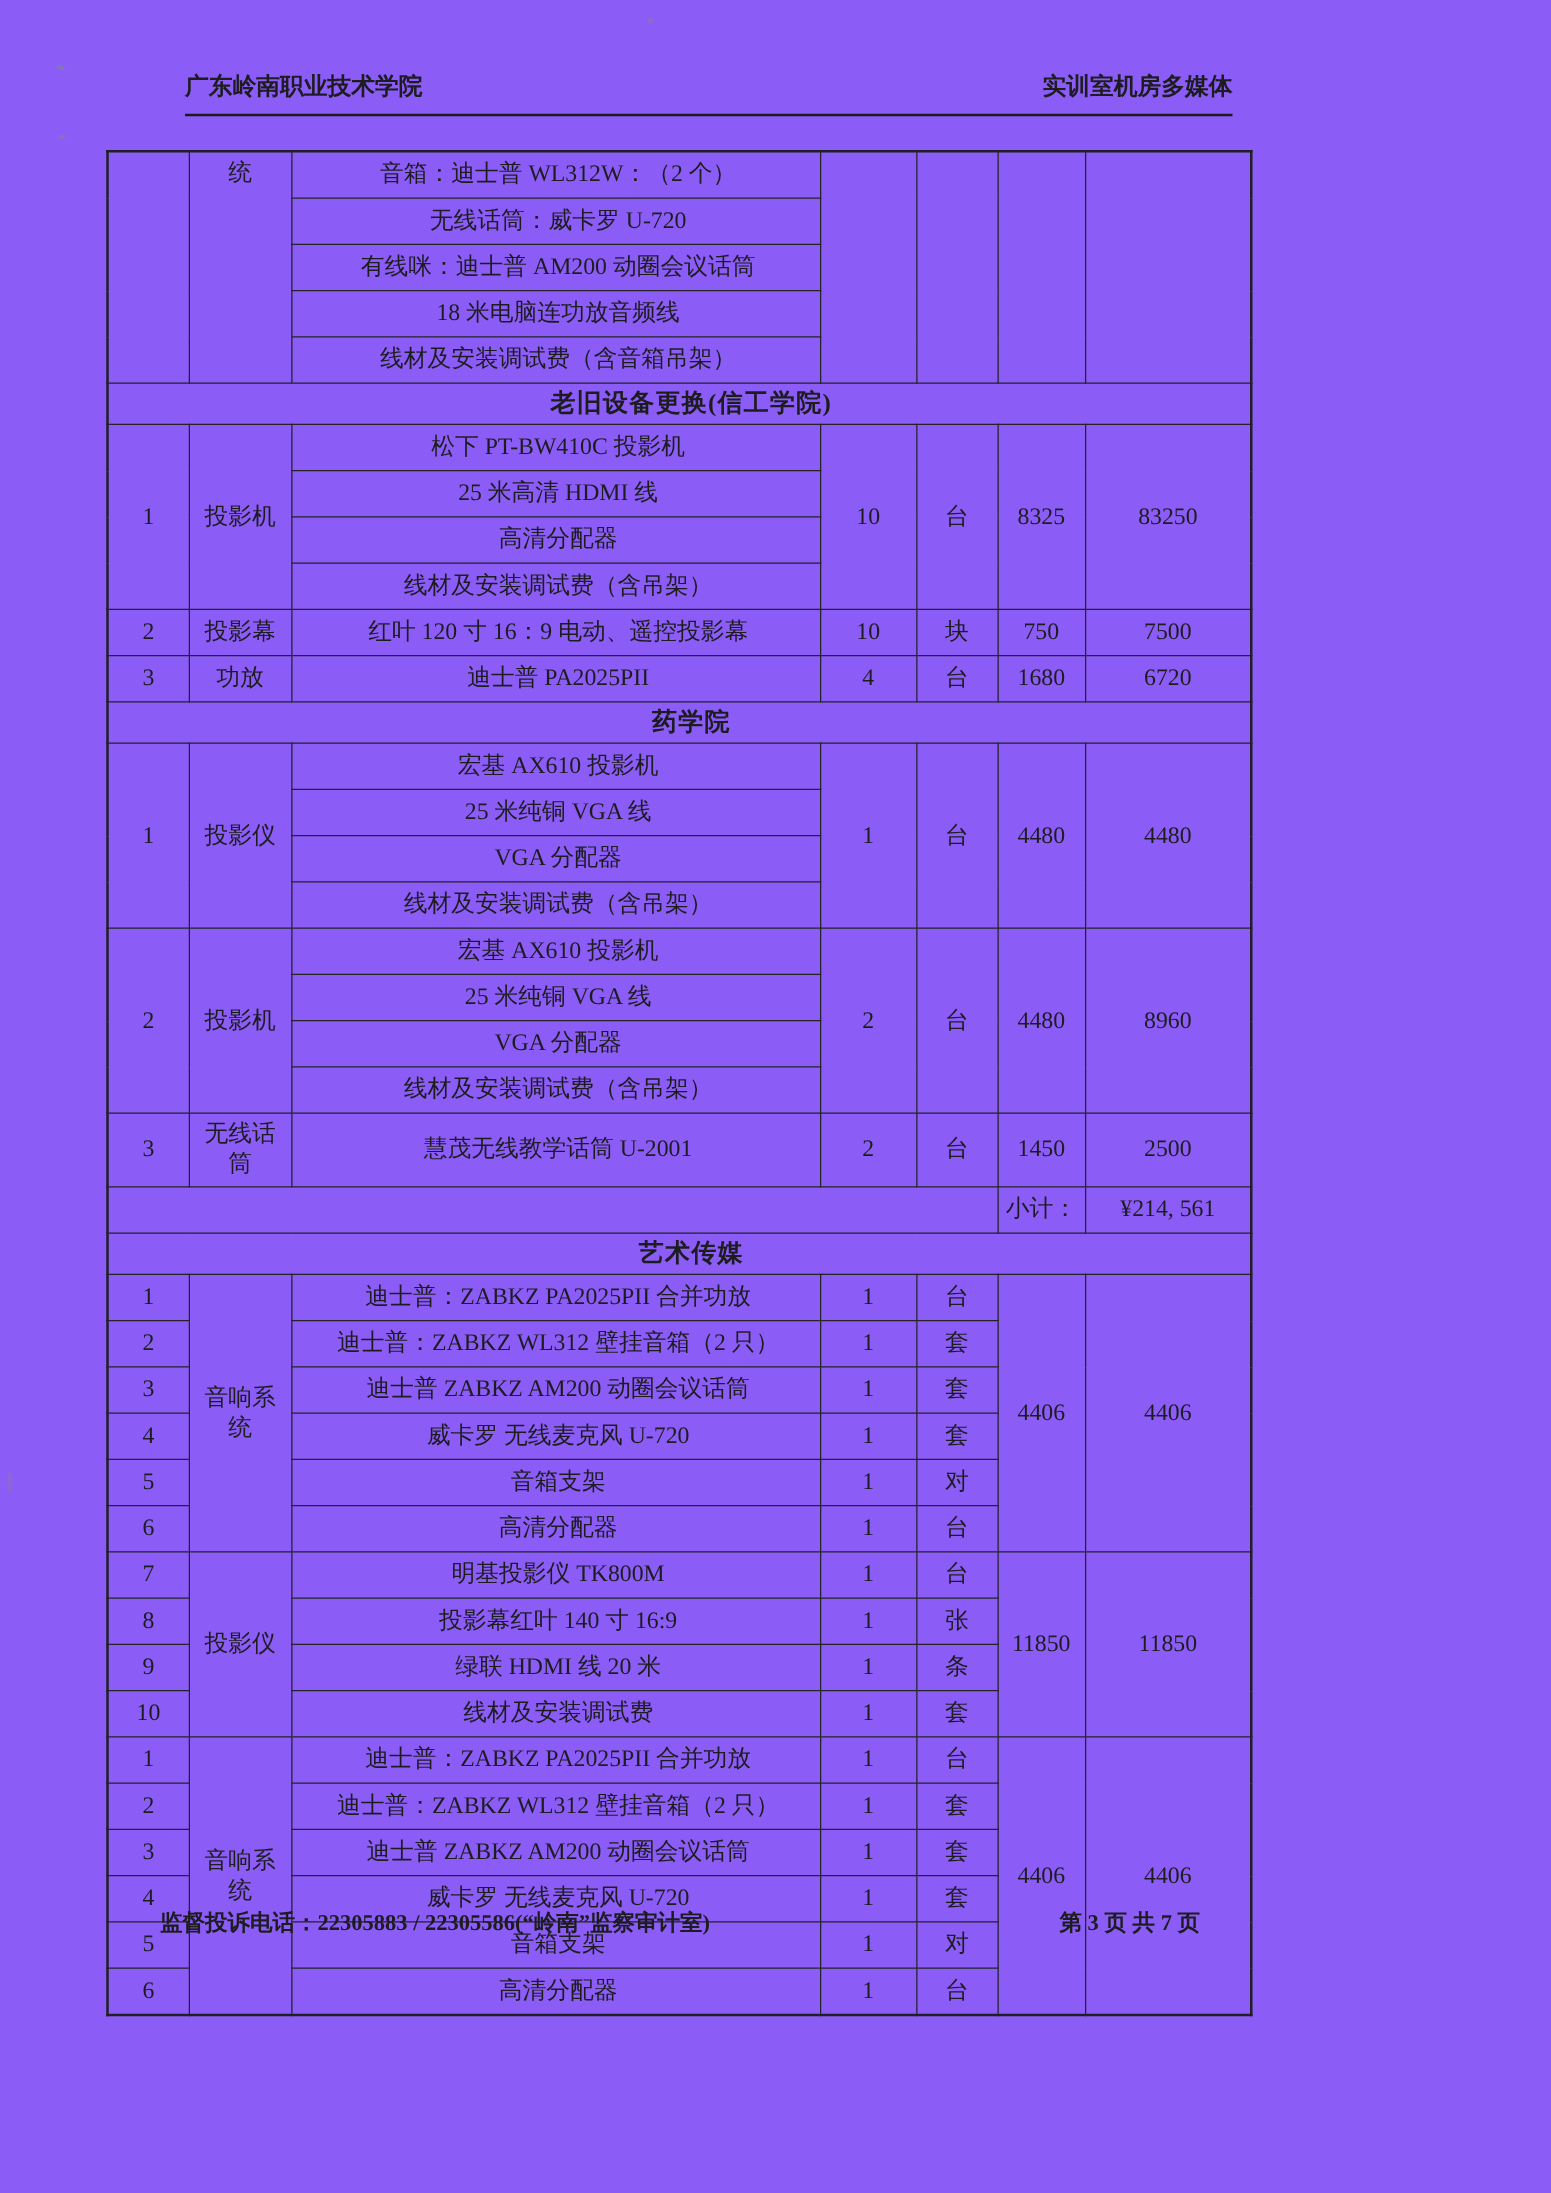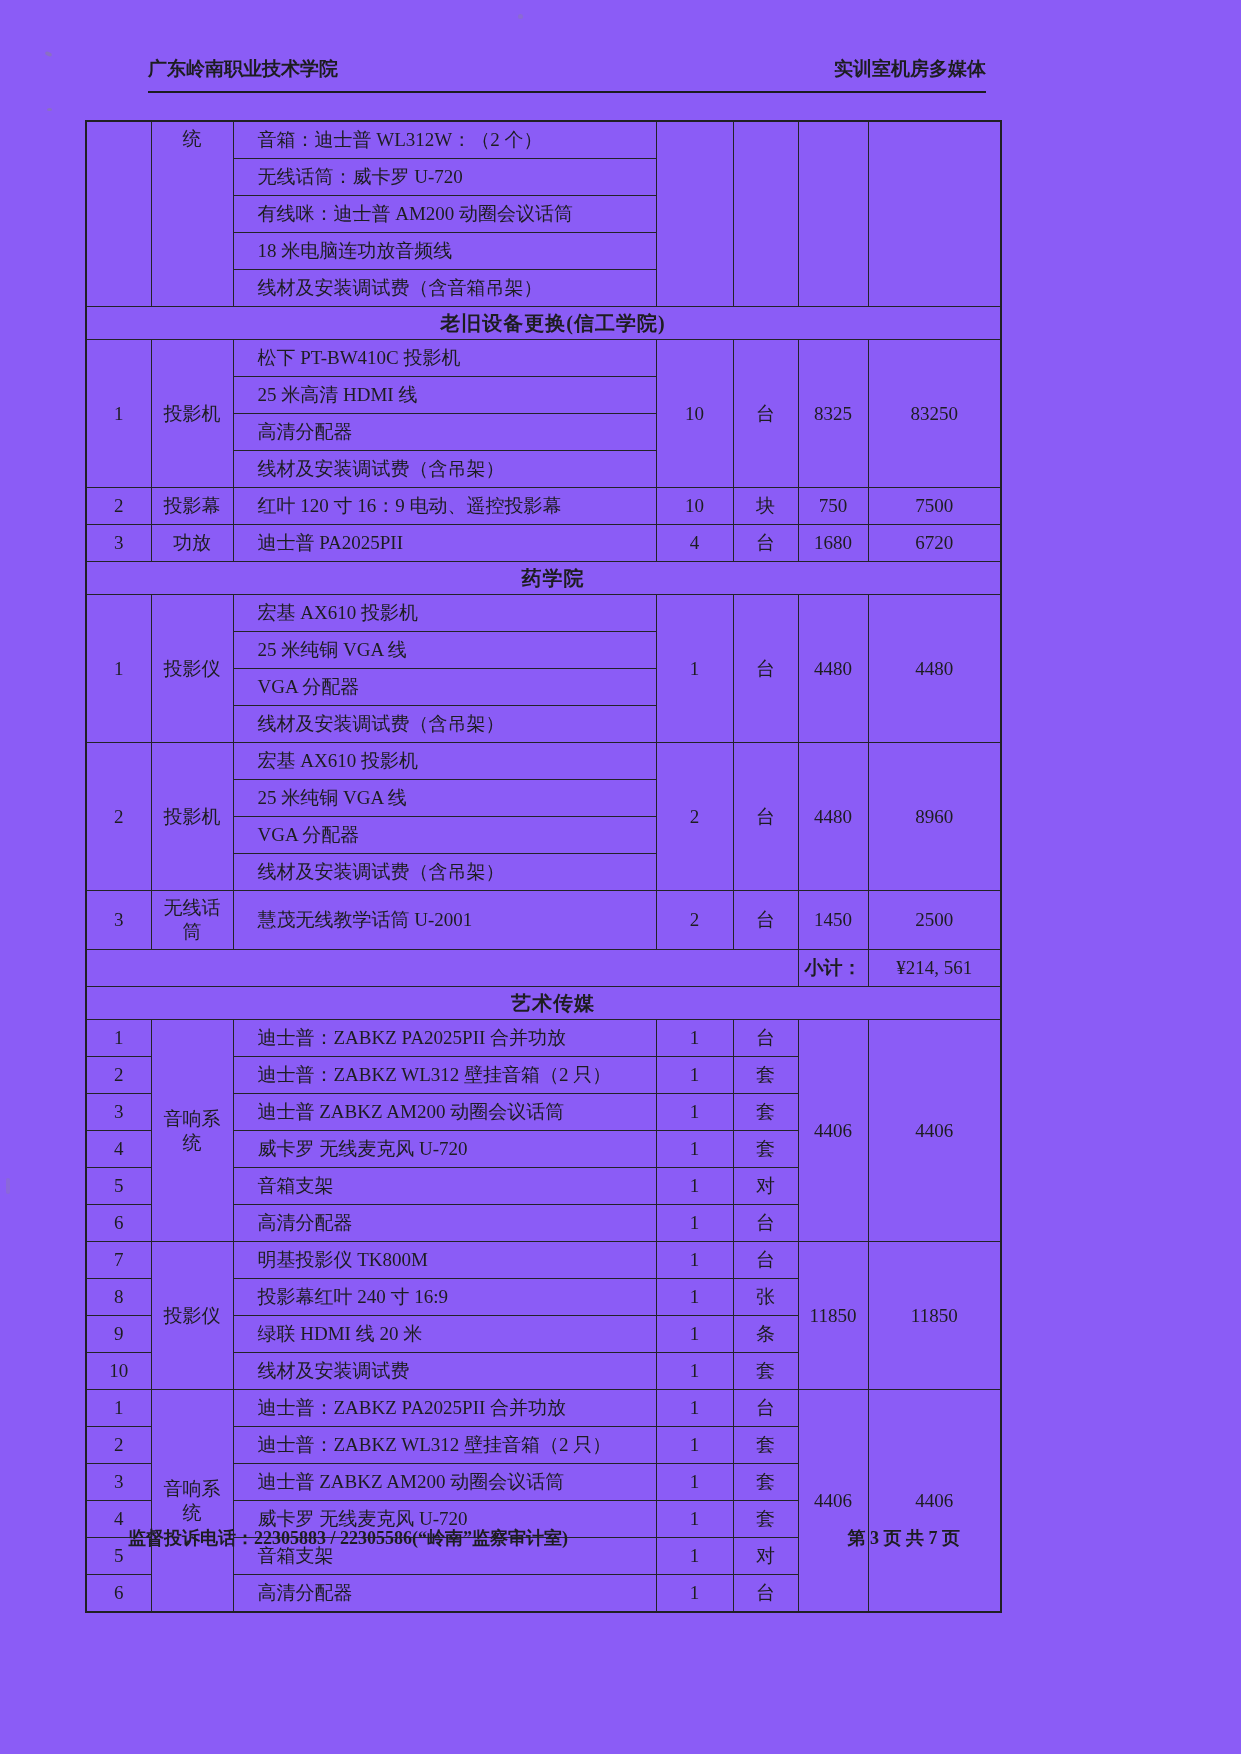--- a/index.html
+++ b/index.html
@@ -20,25 +20,25 @@
     border-collapse:collapse; table-layout:fixed;
     font-size:19px; line-height:1.25;
     border:2px solid #202024;
   }
   .equip-table td {
     border:1.5px solid #232328;
     height:34px; padding:1px 6px;
     overflow:hidden;
   }
   .equip-table td.c { text-align:center; }
-  .equip-table td.d { text-align:left; padding-left:24px; }
+  .equip-table td.d { text-align:center; padding-left:10px; }
   .equip-table td.vtop { vertical-align:top; padding-top:5px; }
   .equip-table td.sec-title { text-align:center; font-weight:bold; font-size:20px; height:30px; letter-spacing:1px;padding-left:25px; }
   .equip-table tr.tall td { height:56px; }
-  .equip-table td.subtotal-label { text-align:center; font-weight:bold; }
+  .equip-table td.subtotal-label { text-align:center; font-weight:normal; }
   .equip-table td.subtotal-value { text-align:center; }
   .page-footer {
     position:absolute; left:128px; top:1526px; width:832px;
     display:flex; justify-content:space-between;
     font-size:18px; font-weight:bold;
   }
   .speck { position:absolute; background:#8a8a86; border-radius:50%; opacity:.45; }
   .speck.s1 { left:45px; top:52px; width:7px; height:4px; transform:rotate(25deg); }
   .speck.s2 { left:47px; top:108px; width:5px; height:3px; }
   .speck.s3 { left:6px; top:1178px; width:4px; height:16px; border-radius:2px; opacity:.25; }
@@ -239,21 +239,21 @@
         <td class="c">7</td>
         <td class="c" rowspan="4">投影仪</td>
         <td class="d">明基投影仪 TK800M</td>
         <td class="c">1</td>
         <td class="c">台</td>
         <td class="c" rowspan="4">11850</td>
         <td class="c" rowspan="4">11850</td>
       </tr>
       <tr>
         <td class="c">8</td>
-        <td class="d">投影幕红叶 240 寸 16:9</td>
+        <td class="d">投影幕红叶 140 寸 16:9</td>
         <td class="c">1</td>
         <td class="c">张</td>
       </tr>
       <tr>
         <td class="c">9</td>
         <td class="d">绿联 HDMI 线 20 米</td>
         <td class="c">1</td>
         <td class="c">条</td>
       </tr>
       <tr>

